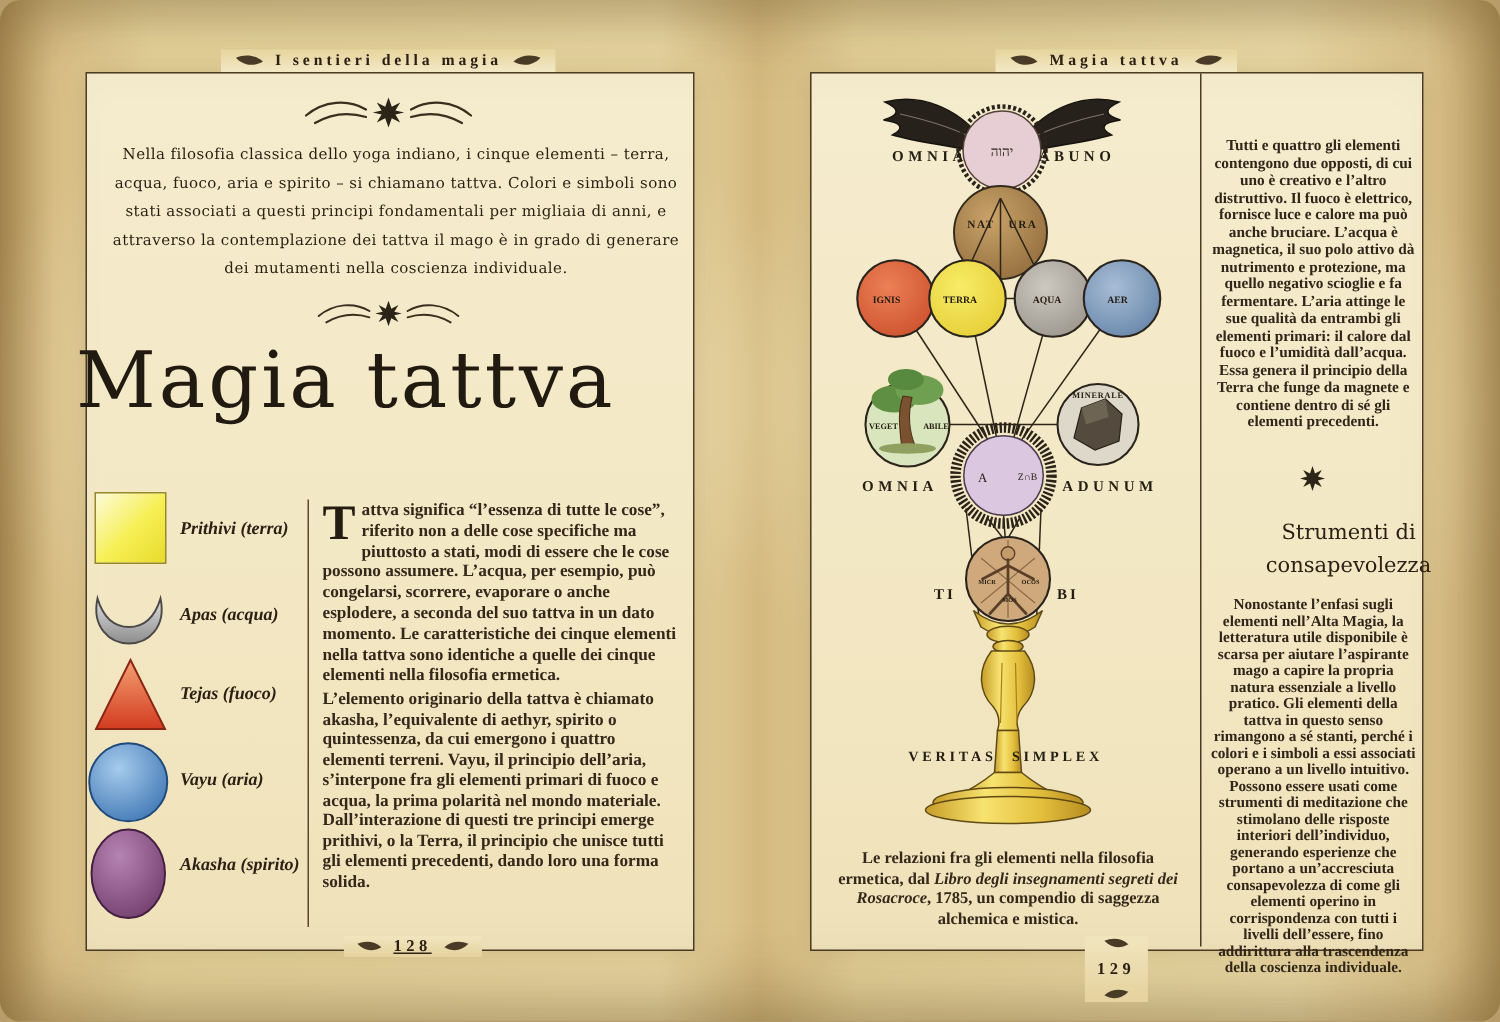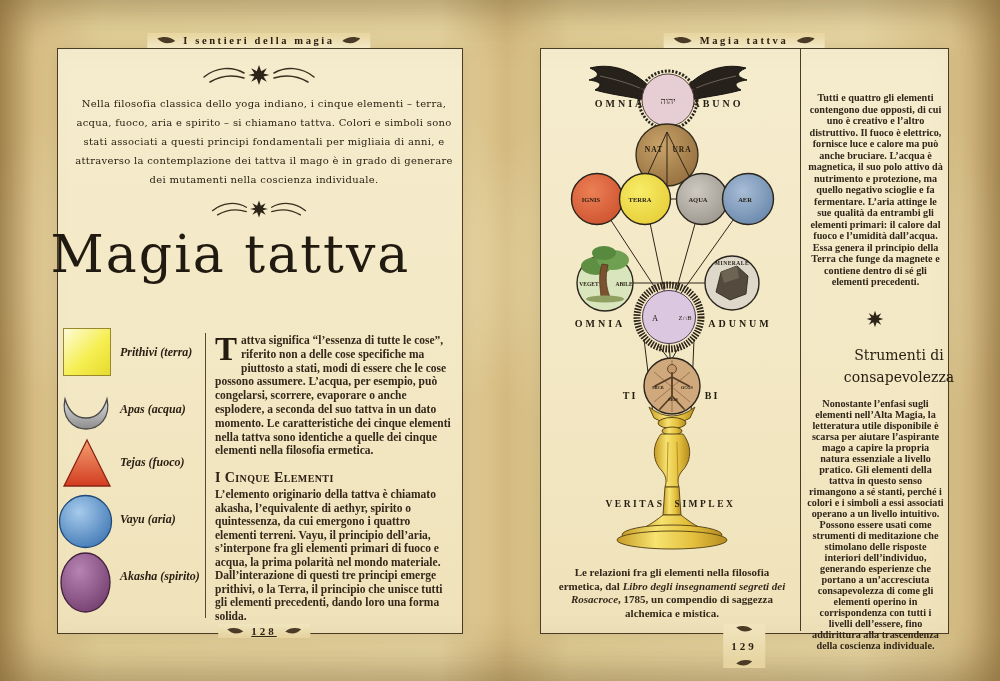--- a/index.html
+++ b/index.html
@@ -2,20 +2,21 @@
 <html><head>
 <meta charset="utf-8">
 <style>
   html,body{margin:0;padding:0;background:#b89d6a;}
   #canvas{position:relative;width:1000px;height:681px;overflow:hidden;
     font-family:"Liberation Serif",serif;color:#2f2416;
     background:
       radial-gradient(ellipse 420px 300px at 26% 38%, rgba(255,250,225,.50), rgba(255,250,225,0) 70%),
       radial-gradient(ellipse 420px 300px at 74% 40%, rgba(255,250,225,.42), rgba(255,250,225,0) 70%),
       linear-gradient(90deg,#c3a265 0%,#dcc288 3.5%,#e8d69e 10%,#ecdaa6 44%,#d3b97e 50.6%,#e7d49c 57%,#eeddaa 86%,#e0c991 95%,#c6a76b 100%);
+    border-radius: 14px;
   }
   #canvas:after{content:"";position:absolute;inset:0;pointer-events:none;
     box-shadow:inset 0 0 60px rgba(90,64,25,.35), inset 0 -18px 40px rgba(90,64,25,.18), inset 0 14px 30px rgba(90,64,25,.15);}
   .pg-frame{position:absolute;border:1.5px solid #4c3c26;
     background:linear-gradient(180deg,#f5ecce 0%,#f3e8c4 55%,#efe2ba 100%);
     box-shadow:0 0 18px rgba(120,90,40,.25);}
   .page-hdr{position:absolute;display:flex;align-items:center;gap:7px;
     padding:2px 9px;transform:translateX(-50%);
     background:linear-gradient(180deg,#e9d7a2 15%,#f2e7c3 90%);z-index:5;}
   .hdr-label{font-size:10.5px;font-weight:bold;letter-spacing:2.6px;color:#2b2014;white-space:nowrap;}
@@ -132,25 +133,24 @@
         </radialGradient>
       </defs>
     <ellipse cx="26.5" cy="31.5" rx="24.5" ry="29.5" fill="url(#gOva)" stroke="#43203f" stroke-width="1.3"></ellipse>
   </svg>
   <div class="legend-label" style="top:570px;">Akasha (spirito)</div>
 
   <div class="divider-v" style="left:205px;top:333px;height:285px;"></div>
 
   <div class="body-col" style="top:334px;">
     <p class="body-p"><span class="dropcap">T</span><span>attva significa “l’essenza di tutte le cose”, riferito non a delle cose specifiche ma piuttosto a stati, modi di essere che le cose possono assumere. L’acqua, per esempio, può congelarsi, scorrere, evaporare o anche esplodere, a seconda del suo tattva in un dato momento. Le caratteristiche dei cinque elementi nella tattva sono identiche a quelle dei cinque elementi nella filosofia ermetica.</span></p>
-    <p class="h2" style="margin-top:12px;">I Cinque Elementi</p>
     <p class="body-p" style="margin-top:2px;line-height:13.5px;">L’elemento originario della tattva è chiamato akasha, l’equivalente di aethyr, spirito o quintessenza, da cui emergono i quattro elementi terreni. Vayu, il principio dell’aria, s’interpone fra gli elementi primari di fuoco e acqua, la prima polarità nel mondo materiale. Dall’interazione di questi tre principi emerge prithivi, o la Terra, il principio che unisce tutti gli elementi precedenti, dando loro una forma solida.</p>
   </div>
 
-  <div class="page-num-box" style="left:264px;top:624px;text-decoration:underline;">
+  <div class="page-num-box" style="left:275px;top:624px;text-decoration:underline;">
     <svg width="18" height="8" viewBox="0 0 20 9">
         <path d="M19,5 C14,0.5 7,0 1,2.5 C6,8 13,8.5 19,5 Z" fill="#4a3b26"></path>
       </svg>
     <span class="num-label">128</span>
     <svg width="18" height="8" viewBox="0 0 20 9" style="transform:scaleX(-1)">
         <path d="M19,5 C14,0.5 7,0 1,2.5 C6,8 13,8.5 19,5 Z" fill="#4a3b26"></path>
       </svg>
   </div>
 
   <div class="pg-frame" style="left:540px;top:48px;width:407px;height:584px;"></div>

